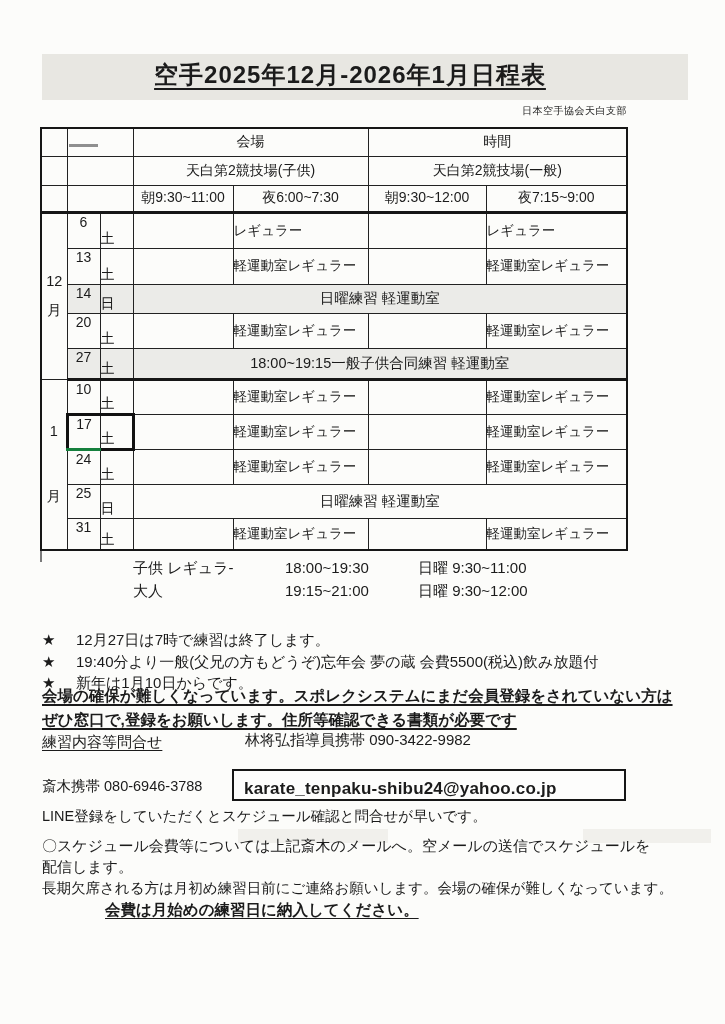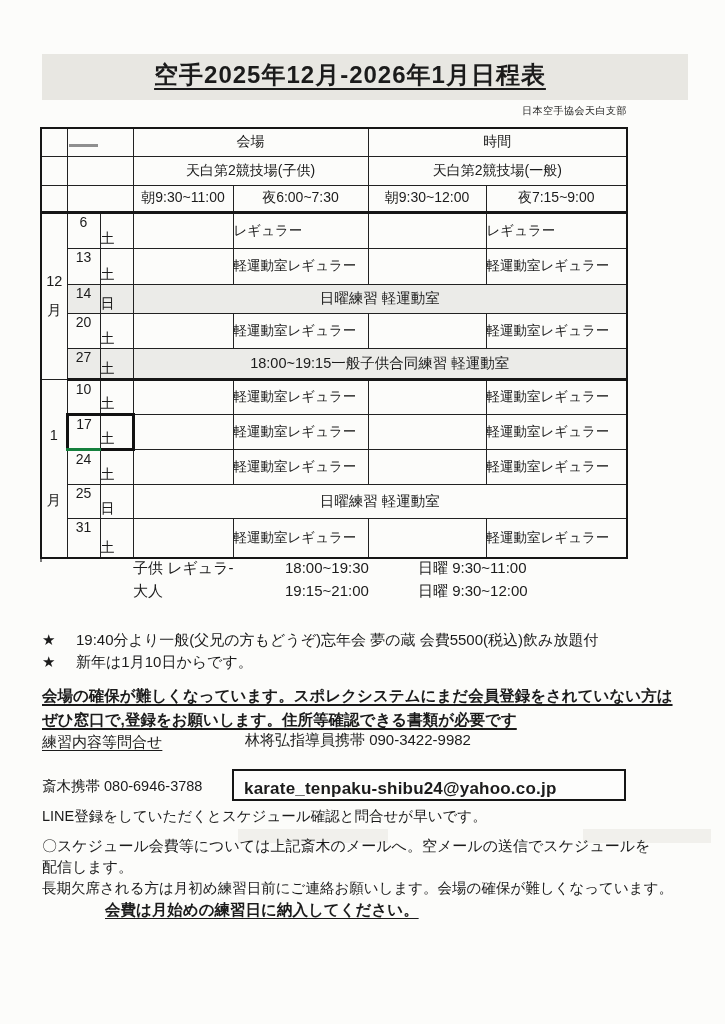--- a/index.html
+++ b/index.html
@@ -185,21 +185,21 @@
         <td class="slot-cell"></td>
         <td class="slot-cell">軽運動室レギュラー</td>
         <td class="slot-cell"></td>
         <td class="slot-cell">軽運動室レギュラー</td>
       </tr>
       <tr style="height:34px">
         <td class="date-cell">25</td>
         <td class="day-cell">日</td>
         <td class="merged-cell" colspan="4">日曜練習 軽運動室</td>
       </tr>
-      <tr style="height:40px">
+      <tr style="height:32px">
         <td class="date-cell">31</td>
         <td class="day-cell">土</td>
         <td class="slot-cell"></td>
         <td class="slot-cell">軽運動室レギュラー</td>
         <td class="slot-cell"></td>
         <td class="slot-cell">軽運動室レギュラー</td>
       </tr>
     </tbody>
   </table>
 
@@ -212,20 +212,23 @@
     <div class="legend-row">
       <span class="l1">大人</span>
       <span class="l2">19:15~21:00</span>
       <span class="l3">日曜 9:30~12:00</span>
     </div>
   </div>
 
 
   <div class="stars">
     <div class="star-line">
+      <span class="star">★</span><span>12月27日は7時で練習は終了します。</span>
+    </div>
+    <div class="star-line">
       <span class="star">★</span><span>19:40分より一般(父兄の方もどうぞ)忘年会 夢の蔵 会費5500(税込)飲み放題付</span>
     </div>
     <div class="star-line">
       <span class="star">★</span><span>新年は1月10日からです。</span>
     </div>
   </div>
 
   <div class="venue-notice">
     <div>会場の確保が難しくなっています。スポレクシステムにまだ会員登録をされていない方は</div>
     <div>ぜひ窓口で,登録をお願いします。住所等確認できる書類が必要です</div>

